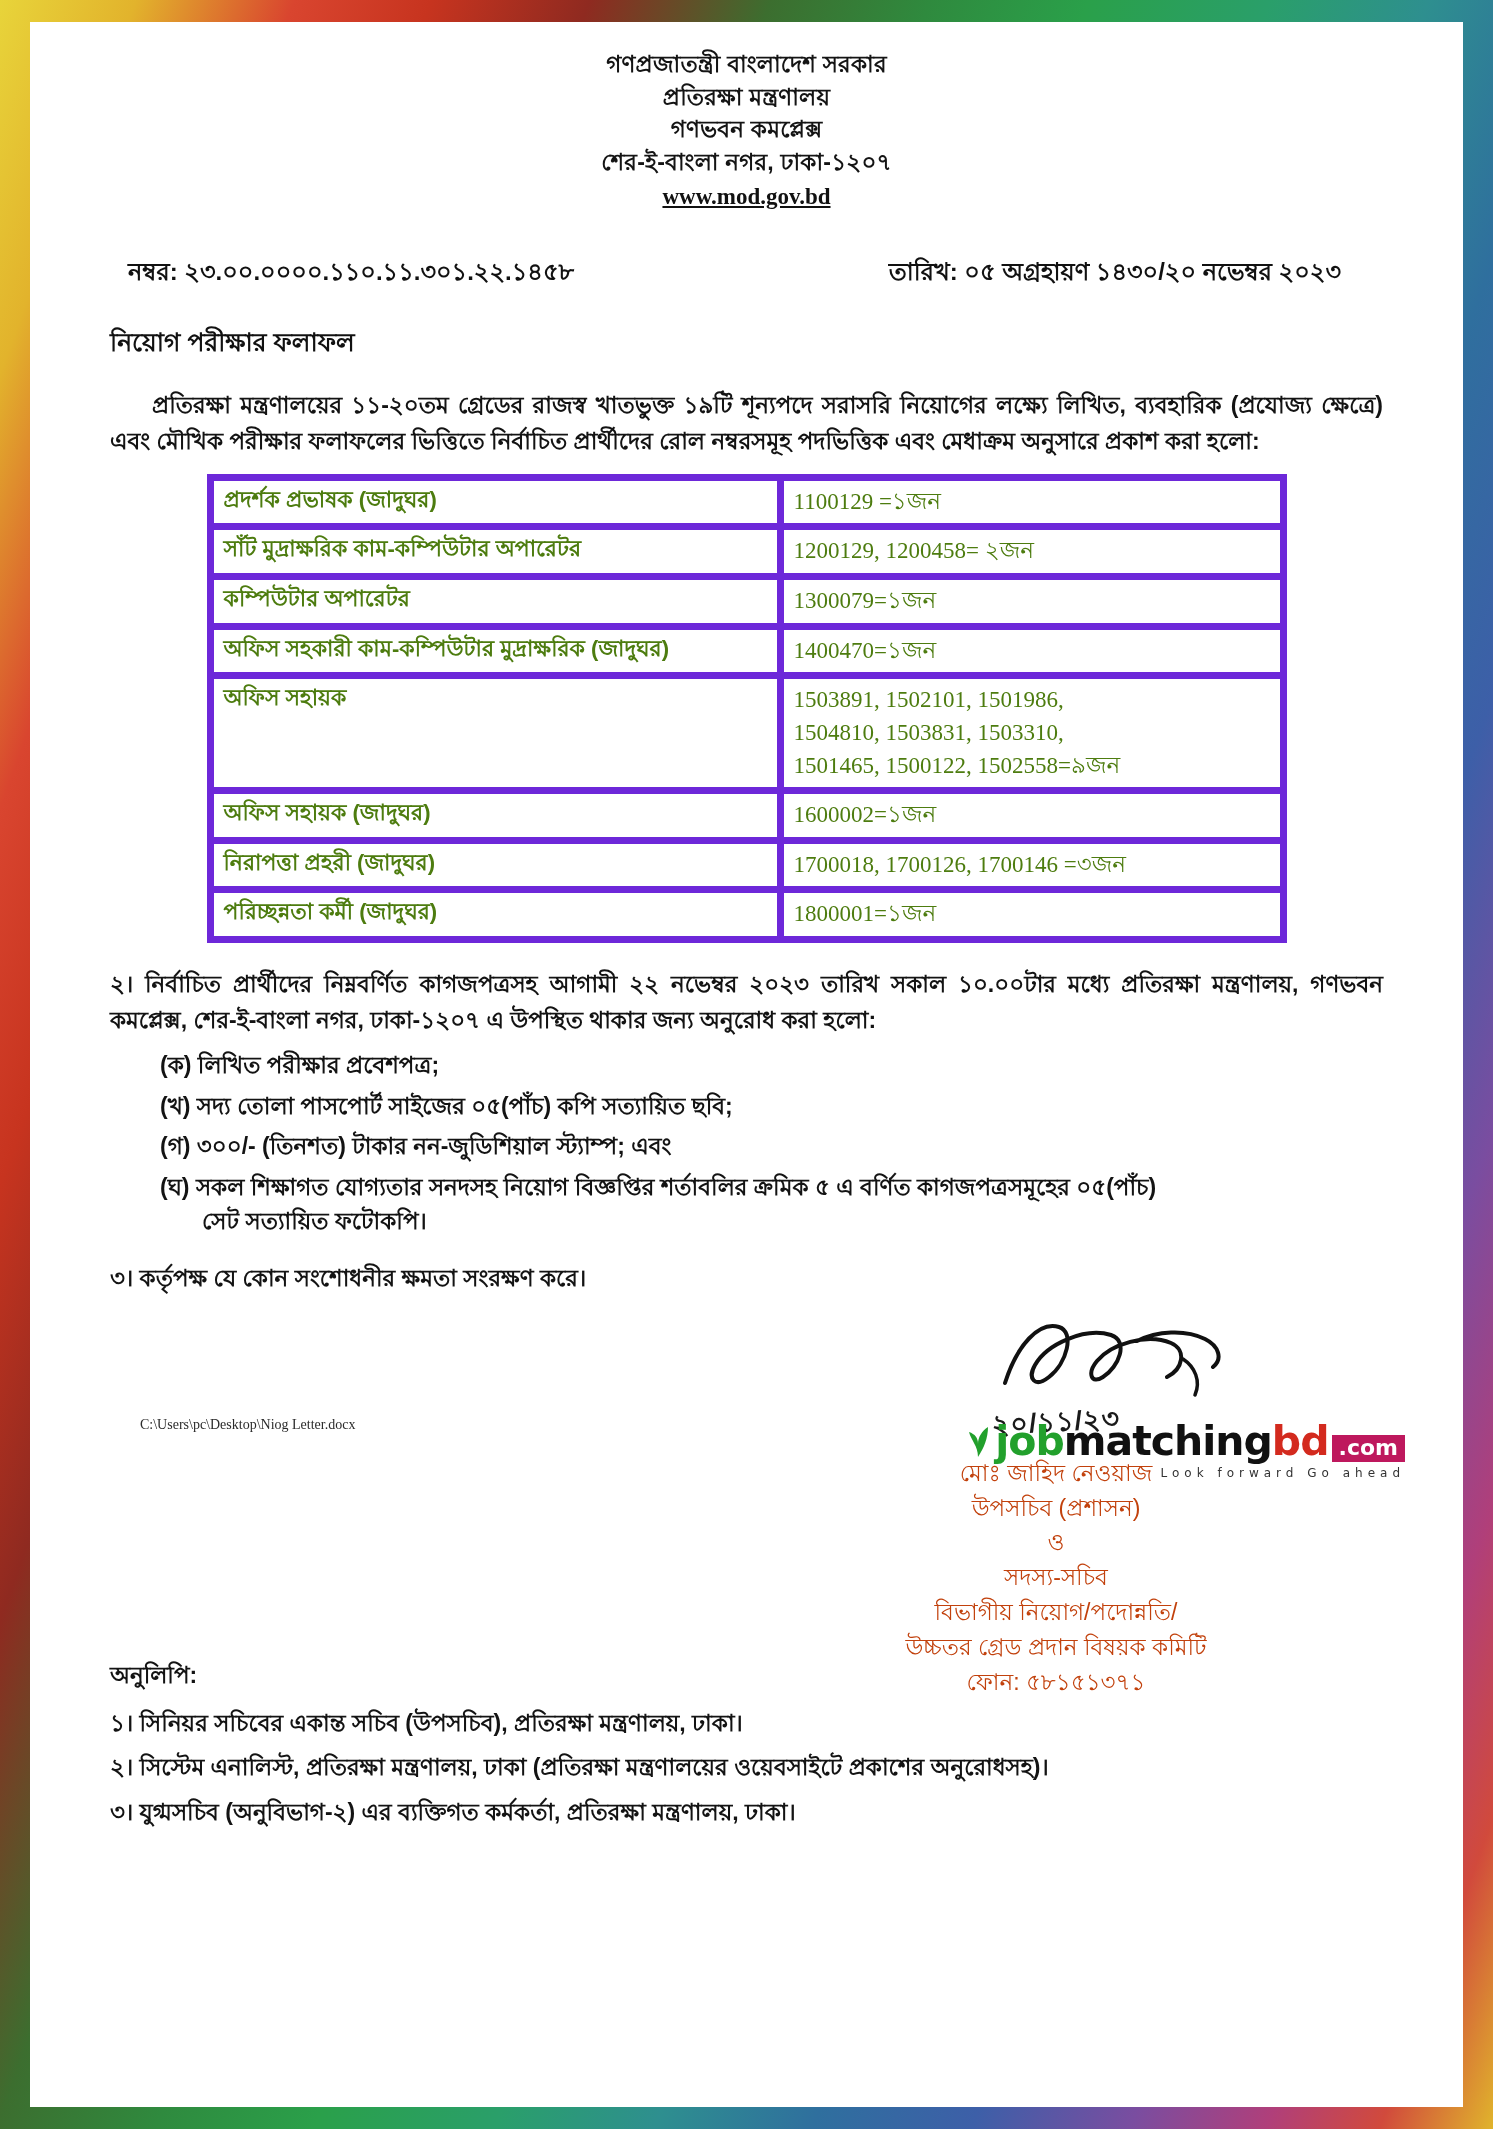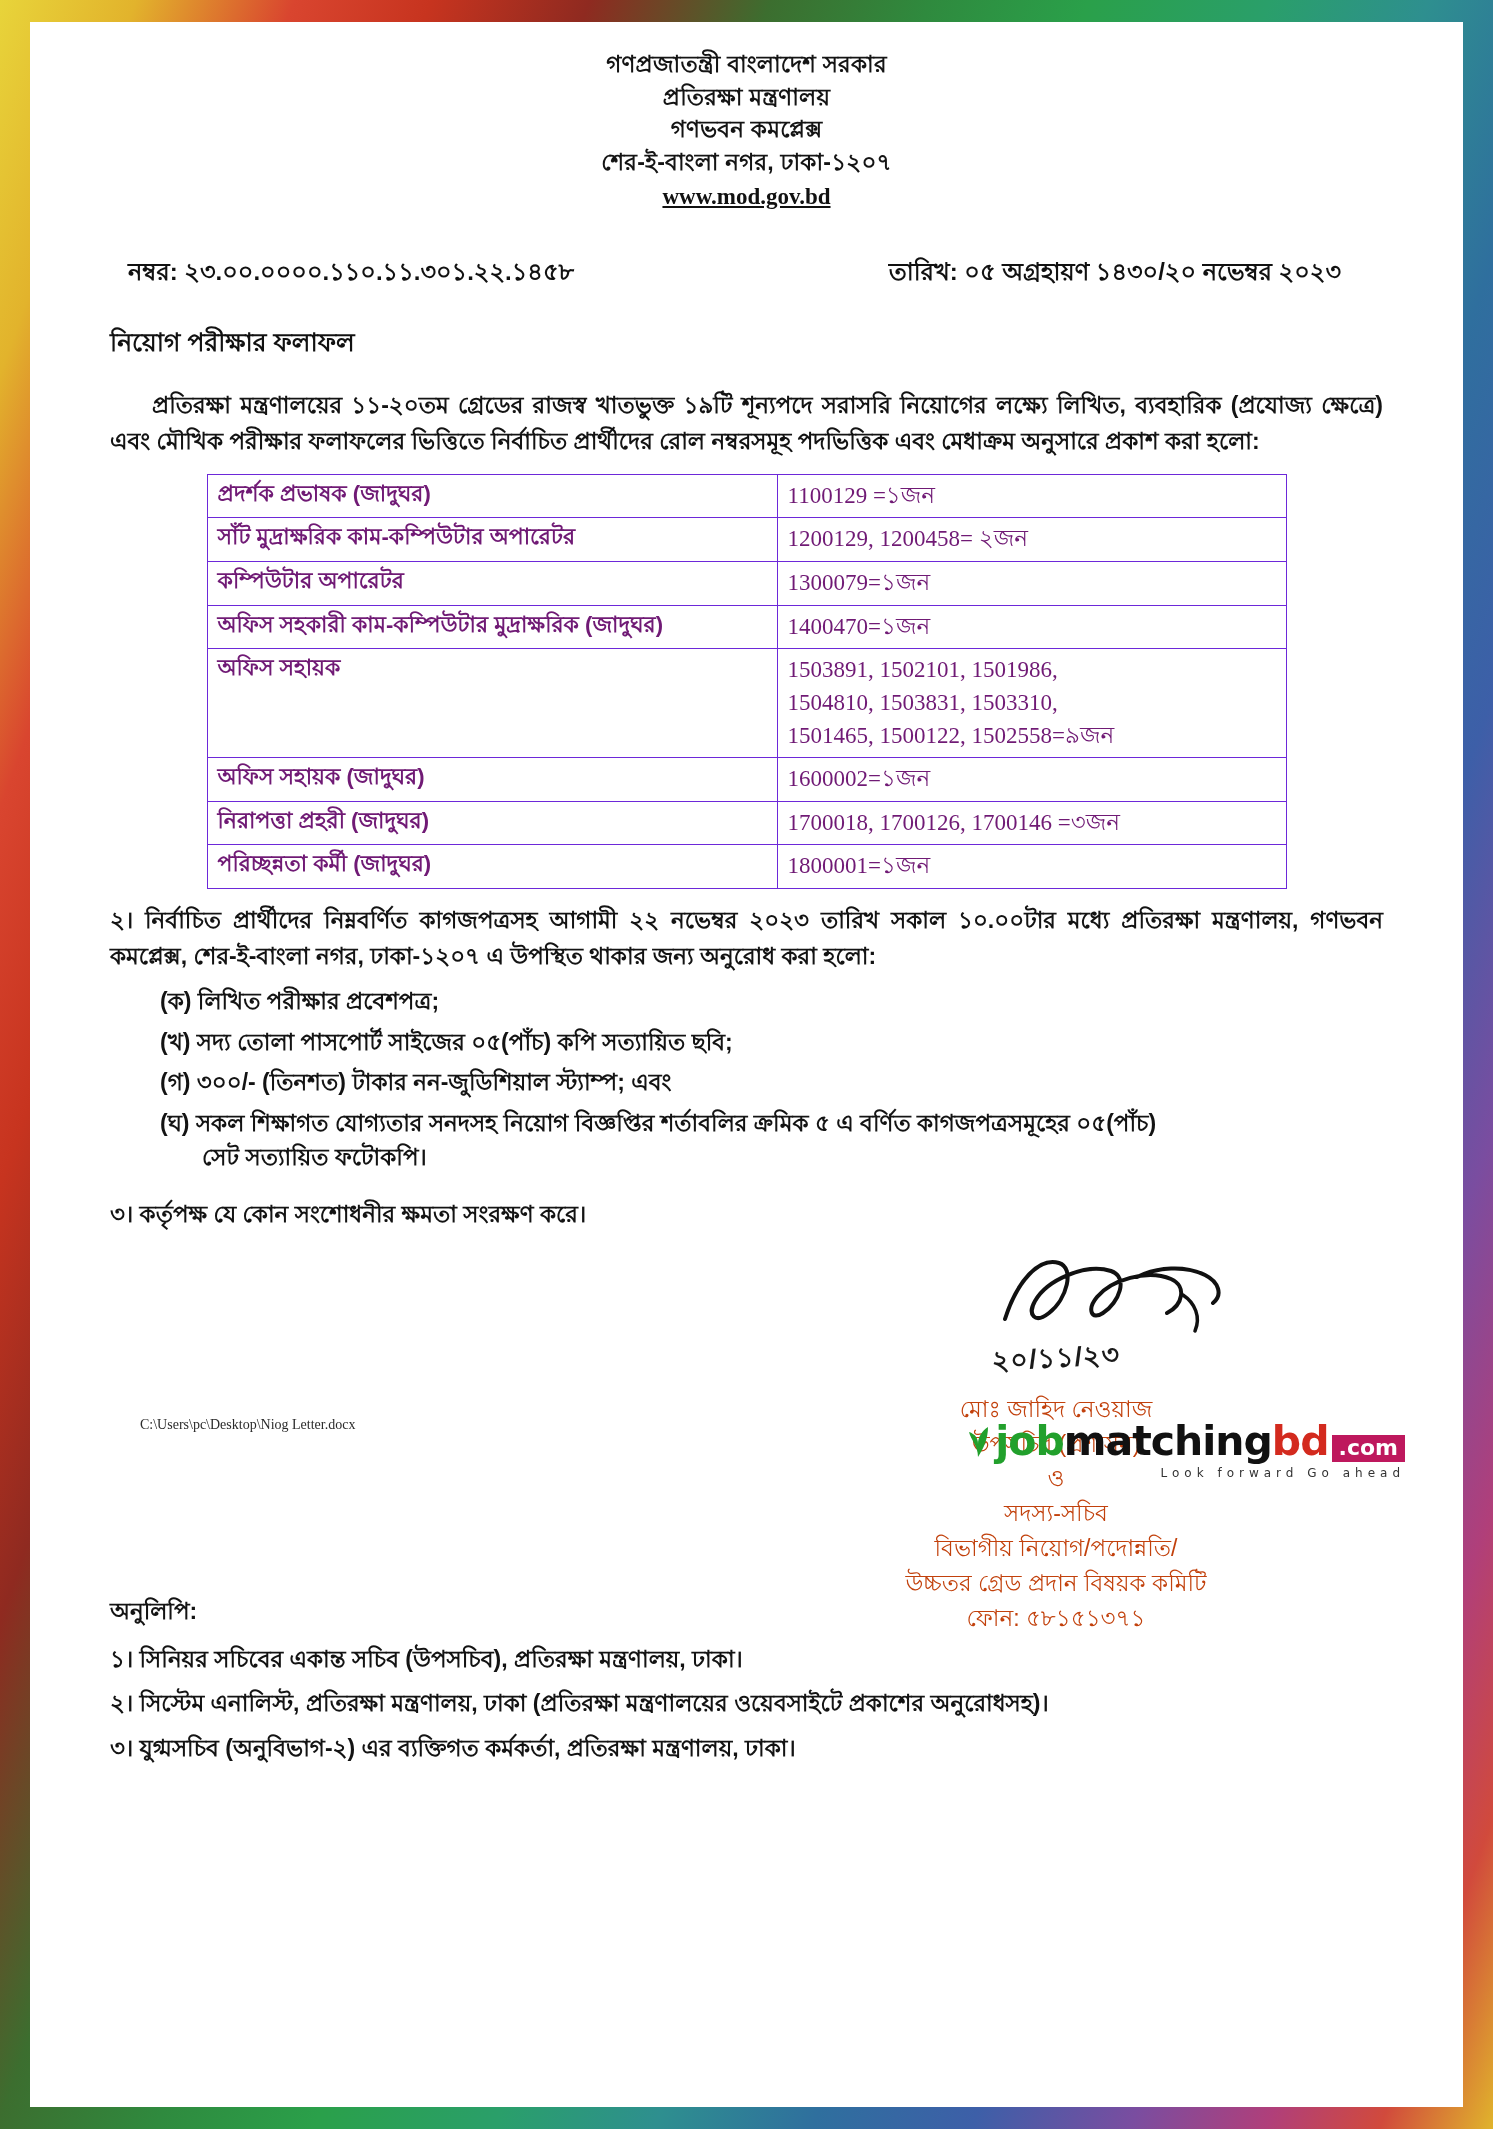--- a/index.html
+++ b/index.html
@@ -85,34 +85,34 @@
   .para {
     font-size: 23px;
     font-weight: 700;
     line-height: 1.55;
     color: #131313;
     text-align: justify;
     margin-top: 22px;
     text-justify: inter-word;
   }
   .para.indent { text-indent: 42px; }
-  .para.tight { margin-top: 14px; }
+  .para.tight { margin-top: 24px; }
 
   
   table.results {
     border-collapse: collapse;
     margin: 14px auto 0 auto;
     width: 1080px;
     table-layout: fixed;
   }
   table.results td {
-    border: 1px solid #6d28d9;
+    border: 7px solid #6d28d9;
     padding: 5px 10px;
     vertical-align: top;
-    color: #701a75;
+    color: #4d7c0f;
   }
   table.results td.post {
     width: 570px;
     font-size: 22px;
     font-weight: 700;
     font-family: "Liberation Sans", "DejaVu Sans", sans-serif;
     line-height: 1.3;
   }
   table.results td.rolls {
     font-size: 23px;

